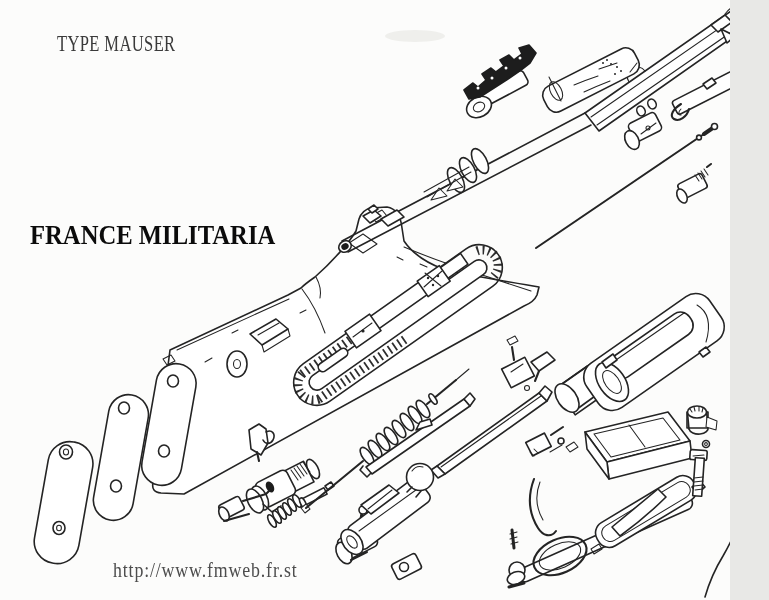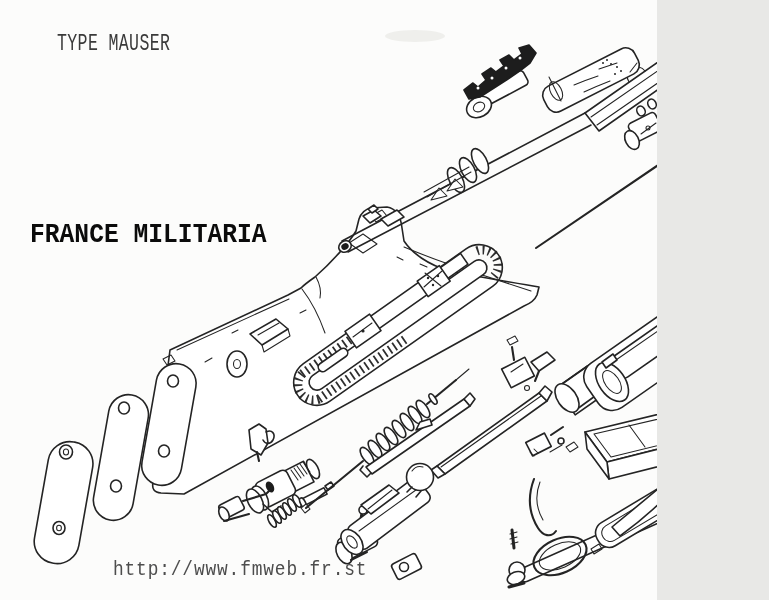--- a/index.html
+++ b/index.html
@@ -1,18 +1,18 @@
 <!DOCTYPE html>
 <html><head>
 <meta charset="utf-8">
 <style>
   html,body{margin:0;padding:0;background:#e8e8e6;}
   .page{
-    position:relative;width:657px;height:600px;overflow:hidden;
-    background:#fcfcfb;font-family:Liberation Mono, monospace;
+    position:relative;width:730px;height:600px;overflow:hidden;
+    background:#fcfcfb;font-family:Liberation Serif, serif;
   }
   .label{position:absolute;white-space:nowrap;transform-origin:left top;}
   .type-label{left:57px;top:31px;font-size:23px;color:#3a3a3a;
     letter-spacing:.5px;transform:scaleX(.72);}
   .brand-label{left:30px;top:219px;font-size:28px;font-weight:bold;color:#0b0b0b;
     transform:scaleX(.88);}
   .url-label{left:113px;top:558px;font-size:21px;color:#4d4d4d;
     letter-spacing:1px;transform:scaleX(.85);}
   svg{position:absolute;left:0;top:0;}
   svg *{stroke:#242424;stroke-width:1.6;fill:none;stroke-linecap:round;stroke-linejoin:round;}

